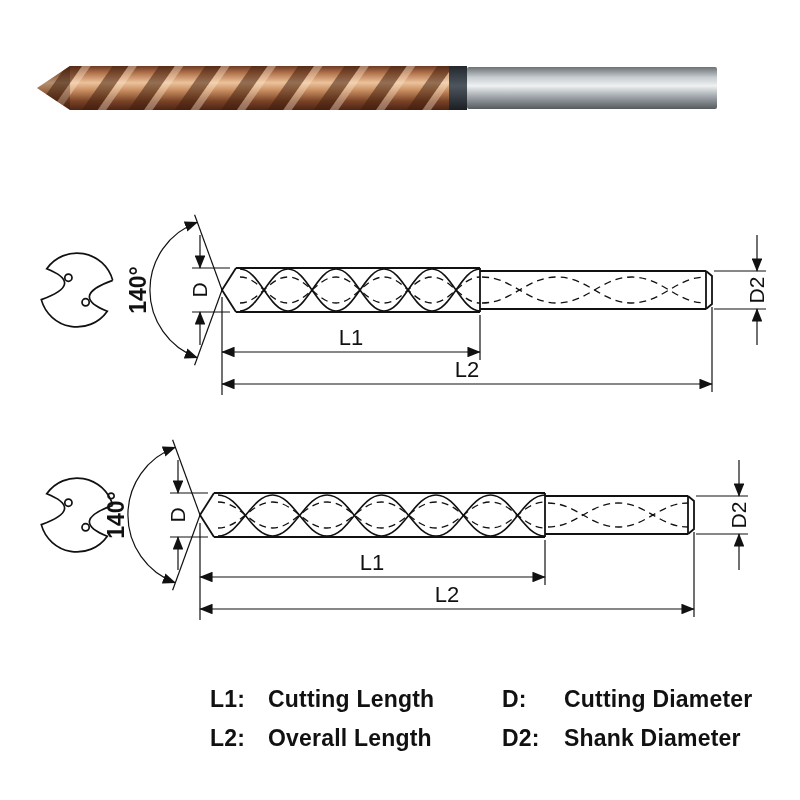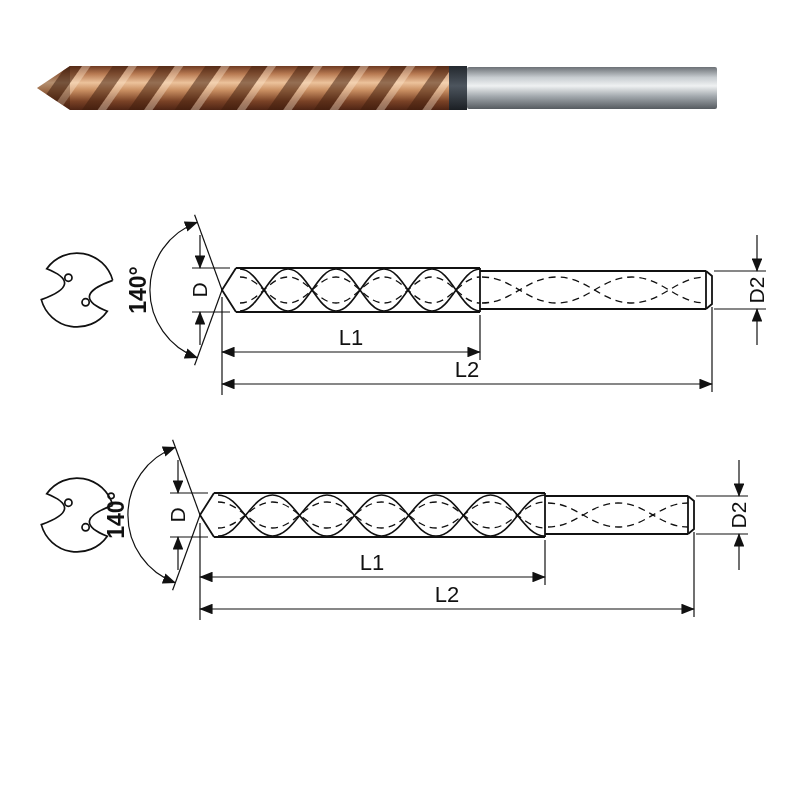--- a/index.html
+++ b/index.html
@@ -197,14 +197,25 @@
     </g>
     <text class="dimlabel" x="372" y="135" text-anchor="middle">L1</text>
 
     <g stroke="#111" stroke-width="1.2" fill="none">
       <line x1="694" y1="97" x2="694" y2="182"></line>
       <line x1="200" y1="174" x2="694" y2="174" marker-start="url(#arrB)" marker-end="url(#arrB)"></line>
     </g>
     <text class="dimlabel" x="447" y="167" text-anchor="middle">L2</text>
   </svg>
 
+  <div class="abs legend-grid" style="left:210px;top:686px;">
+    <span>L1:</span>
+    <span>Cutting Length</span>
+    <span>D:</span>
+    <span>Cutting Diameter</span>
+
+    <span>L2:</span>
+    <span>Overall Length</span>
+    <span>D2:</span>
+    <span>Shank Diameter</span>
+  </div>
 
 </div>
 
 </body></html>

